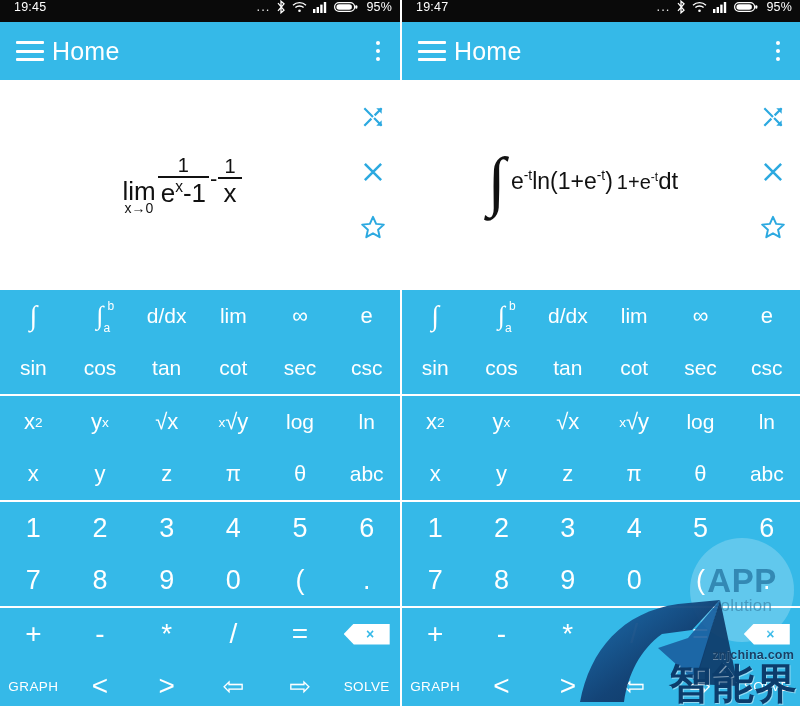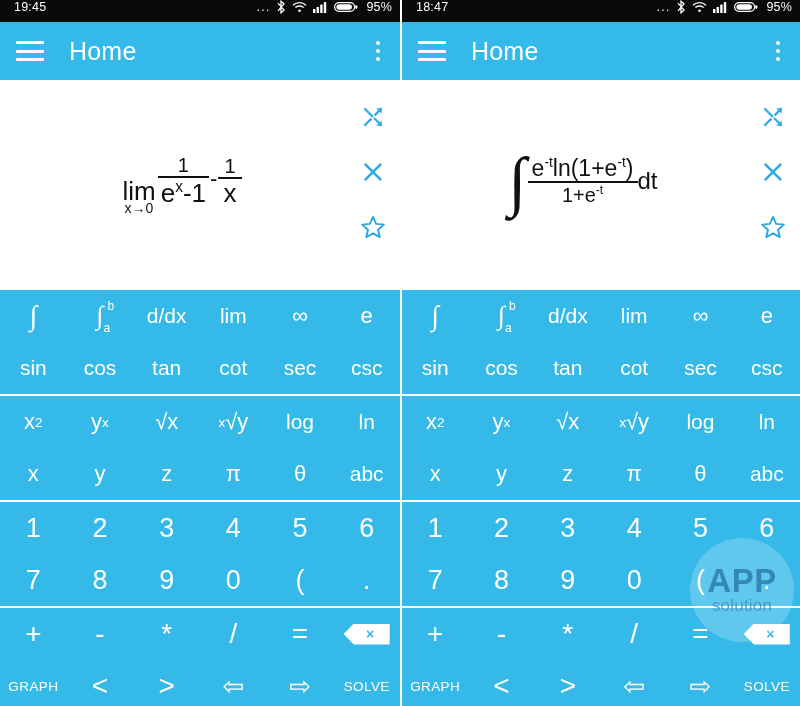--- a/index.html
+++ b/index.html
@@ -39,21 +39,21 @@
   .appbar {
     height: 58px; flex: 0 0 58px;
     background: #35b9e8;
     display: flex; align-items: center;
     padding: 0 16px 0 16px;
     position: relative;
   }
   .hamburger { width: 28px; height: 20px; display: flex; flex-direction: column; justify-content: space-between; cursor: pointer; }
   .hamburger span { display: block; height: 3px; background: #ffffff; border-radius: 1px; }
   .appbar-title {
-    color: #ffffff; font-size: 25px; margin-left: 25px; font-weight: 400;
+    color: #ffffff; font-size: 25px; margin-left: 8px; font-weight: 400;
     letter-spacing: .2px;
   }
   .overflow { margin-left: auto; display: flex; flex-direction: column; gap: 3.5px; cursor: pointer; padding: 4px; }
   .overflow i { width: 4.5px; height: 4.5px; border-radius: 50%; background: #ffffff; display:block; }
 
   
   .display {
     flex: 0 0 210px;
     background: #ffffff;
     position: relative;
@@ -77,21 +77,21 @@
   .frac .num { font-size: 20px; line-height: 1.05; padding: 0 6px; }
   .frac .bar { height: 2px; background: #111111; width: 100%; }
   .frac .den { font-size: 26px; line-height: 1.1; padding: 0 3px; }
   .minus-mid { font-size: 22px; padding: 0 1px; align-self: center; position: relative; top: -2px;
                font-family:"Liberation Sans", sans-serif;}
   sup.sm { font-size: 0.6em; vertical-align: super; }
 
   
   .int-wrap { display: flex; align-items: center; font-size: 26px; font-family:"Liberation Sans", sans-serif;}
   .int-sign { font-family: "Liberation Serif", serif; font-size: 66px; line-height: .72; font-weight: 400; }
-  .int-frac { display: inline-flex; flex-direction: column; align-items: center; margin-left: 1px;}
+  .int-frac { display: inline-flex; flex-direction: row; align-items: flex-end; margin-left: 1px;}
   .int-frac .num { font-size: 23px; line-height: 1.15; white-space: nowrap; padding: 0 4px;}
   .int-frac .bar { height: 2px; background: #111111; width: 100%; }
   .int-frac .den { font-size: 20px; line-height: 1.2; white-space: nowrap; }
   .dt { font-size: 24px; align-self: center; margin-left: 0px; }
 
   
   .actions {
     position: absolute; right: 14px; top: 24px;
     display: flex; flex-direction: column; gap: 29px; align-items: center;
   }
@@ -324,21 +324,21 @@
             <div class="kbtn arrow">⇨</div>
             <div class="kbtn lbl">SOLVE</div>
           </div>
         </div>
       </div>
   </div>
 
   <div class="phone right">
 
     <div class="statusbar">
-      <span class="sb-time">18:47</span>
+      <span class="sb-time">19:47</span>
       <span class="sb-right">
         <span class="sb-dots">...</span>
         <span class="sb-ico">
           <svg width="10" height="14" viewBox="0 0 10 14">
               <path d="M2 3.2 L8 10.2 L5 12.8 V1.2 L8 3.8 L2 10.8" fill="none" stroke="#fff" stroke-width="1.3"></path>
             </svg>
         </span>
         <span class="sb-ico">
           <svg width="15" height="12" viewBox="0 0 15 12">
               <path d="M1 4.2 A9.5 9.5 0 0 1 14 4.2" fill="none" stroke="#fff" stroke-width="1.4"></path>
@@ -489,15 +489,31 @@
             <div class="kbtn lbl">SOLVE</div>
           </div>
         </div>
       </div>
 
     <div class="wm-app">
       <div class="t1">APP</div>
       <div class="t2">solution</div>
     </div>
 
+    <div class="wm-znj">
+      <svg width="230" height="116" viewBox="0 0 230 116" style="position:absolute;left:0;top:0;">
+        <defs>
+          <linearGradient id="zg" x1="0" y1="0" x2="1" y2="1">
+            <stop offset="0%" stop-color="#1d6fb0"></stop>
+            <stop offset="55%" stop-color="#123f72"></stop>
+            <stop offset="100%" stop-color="#0c2f58"></stop>
+          </linearGradient>
+        </defs>
+        <path d="M10 112 C 20 60, 52 22, 108 14 L 150 10 L 122 40 L 92 44 C 70 60, 58 84, 54 112 Z" fill="url(#zg)" opacity="0.96"></path>
+        <path d="M150 10 L 126 92 L 88 58 L 118 48 Z" fill="#1a5e9e" opacity="0.9"></path>
+        <path d="M150 10 L 168 96 L 124 94 Z" fill="#0e3a68" opacity="0.92"></path>
+      </svg>
+      <div class="site">znjchina.com</div>
+      <div class="cn">智能界</div>
+    </div>
   </div>
 
 </div>
 
 </body></html>

